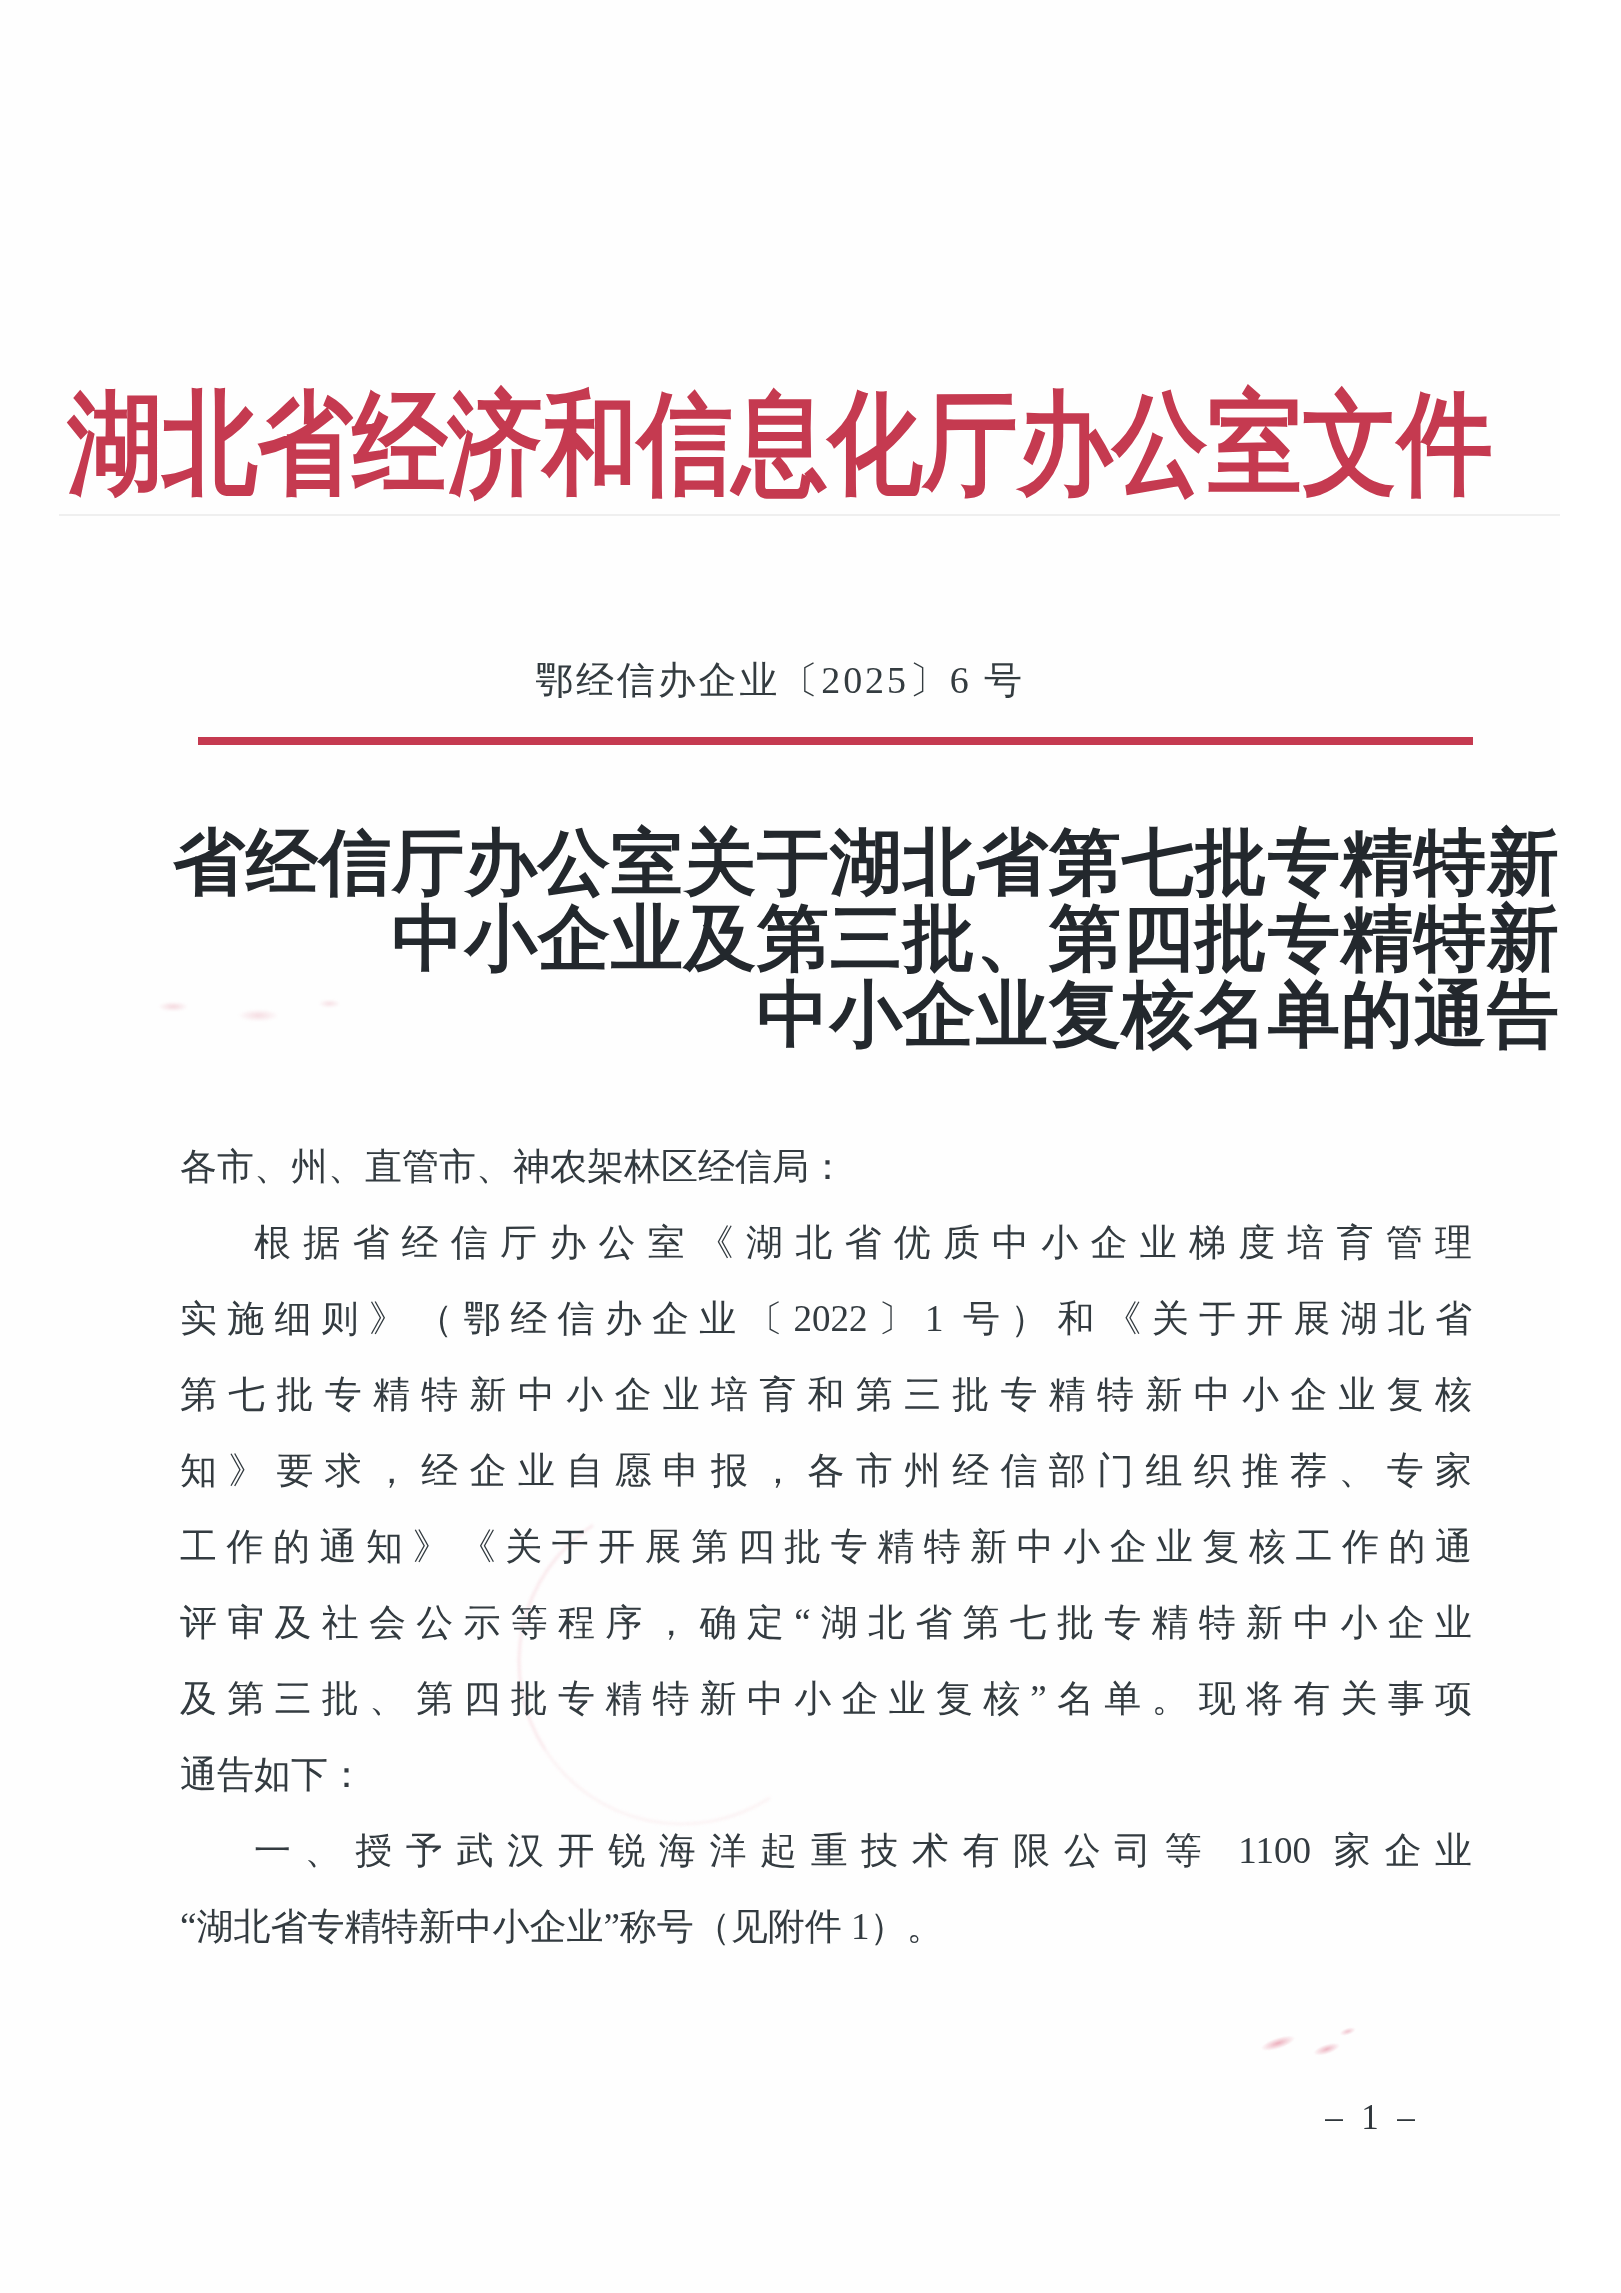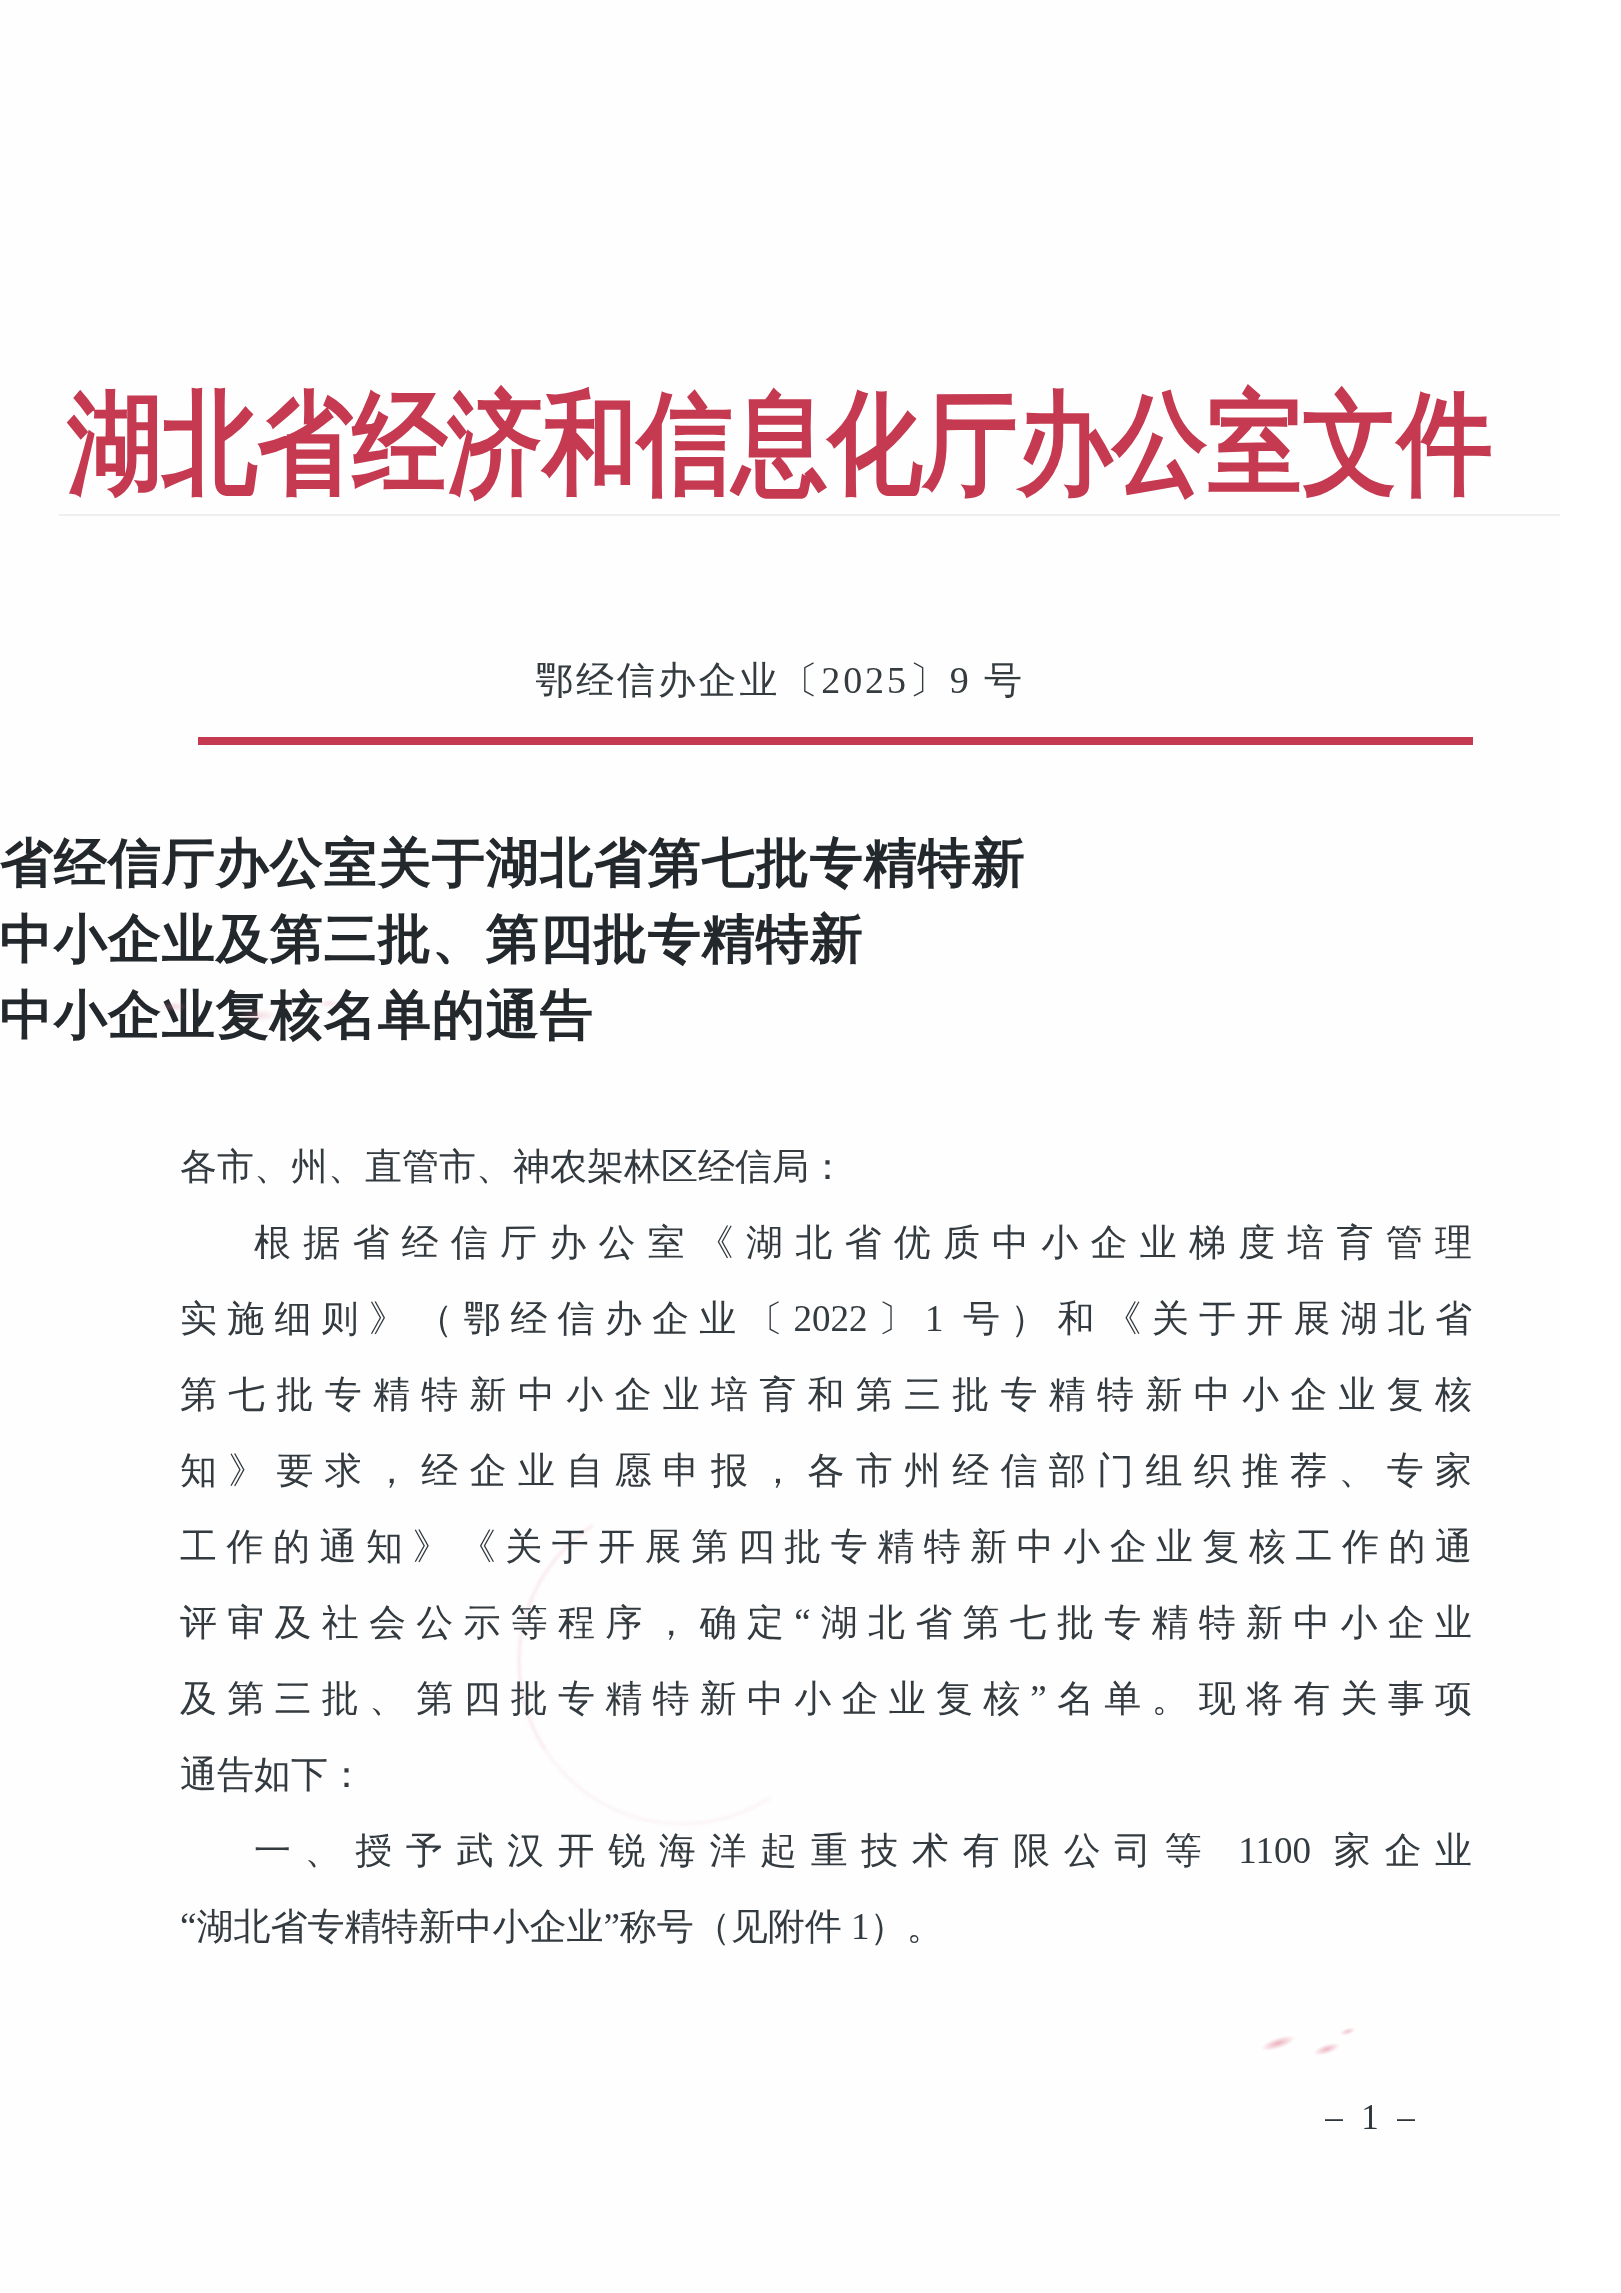--- a/index.html
+++ b/index.html
@@ -58,22 +58,22 @@
     width: 1275px;
     height: 7.8px;
     background: #c53a50;
   }
   
   .title {
     position: absolute;
     top: 825px;
     left: 0;
     width: 100%;
-    text-align: left;
-    font-size: 53px;
+    text-align: right;
+    font-size: 72px;
     font-weight: bold;
     color: #23282d;
     line-height: 76px;
     letter-spacing: 1px;
   }
   
   .body-text {
     position: absolute;
     top: 1129px;
     left: 180px;
@@ -146,21 +146,21 @@
 </style>
 </head>
 <body>
 
 <div class="page">
 
   <div class="red-header">湖北省经济和信息化厅办公室文件</div>
 
   <div class="scan-shadow"></div>
 
-  <div class="doc-number">鄂经信办企业〔2025〕9 号</div>
+  <div class="doc-number">鄂经信办企业〔2025〕6 号</div>
 
   <div class="red-line"></div>
 
   <div class="title">
     <div>省经信厅办公室关于湖北省第七批专精特新</div>
     <div>中小企业及第三批、第四批专精特新</div>
     <div>中小企业复核名单的通告</div>
   </div>
 
   <div class="smudge-a"></div>

